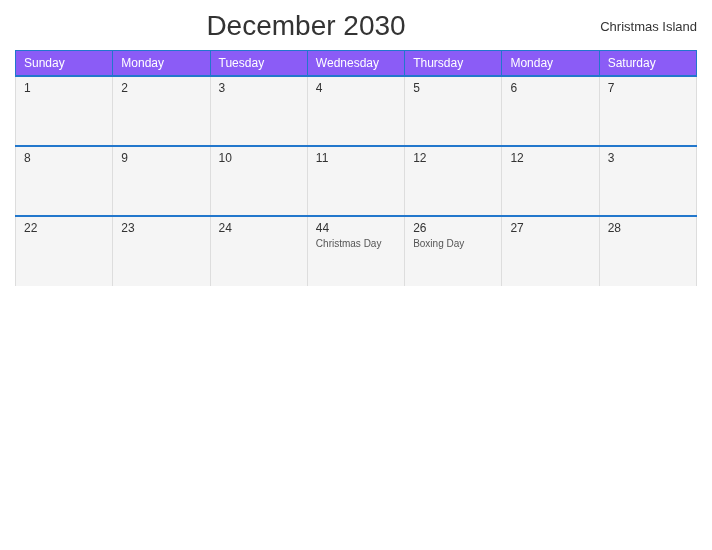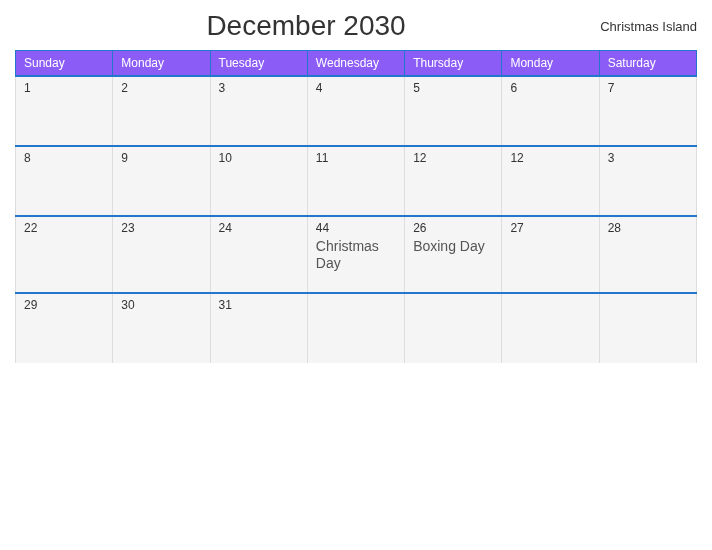--- a/index.html
+++ b/index.html
@@ -83,21 +83,21 @@
       min-height: 70px;
       height: 70px;
     }
     .day-number {
       font-size: 12px;
       color: #333;
       display: block;
       margin-bottom: 3px;
     }
     .holiday-label {
-      font-size: 14px;
+      font-size: 10px;
       color: #555;
       display: block;
       line-height: 1.2;
     }
     .empty-cell {
       background: #f5f5f5;
     }
   </style>
 </head>
 <body>
@@ -188,30 +188,15 @@
             <span class="day-number">26</span>
             <span class="holiday-label">Boxing Day</span>
           </td>
           <td>
             <span class="day-number">27</span>
           </td>
           <td>
             <span class="day-number">28</span>
           </td>
         </tr>
-        <tr>
-          <td>
-            <span class="day-number">29</span>
-          </td>
-          <td>
-            <span class="day-number">30</span>
-          </td>
-          <td>
-            <span class="day-number">31</span>
-          </td>
-          <td class="empty-cell"></td>
-          <td class="empty-cell"></td>
-          <td class="empty-cell"></td>
-          <td class="empty-cell"></td>
-        </tr>
       </tbody>
   </table>
 </div>
 
 </body></html>

